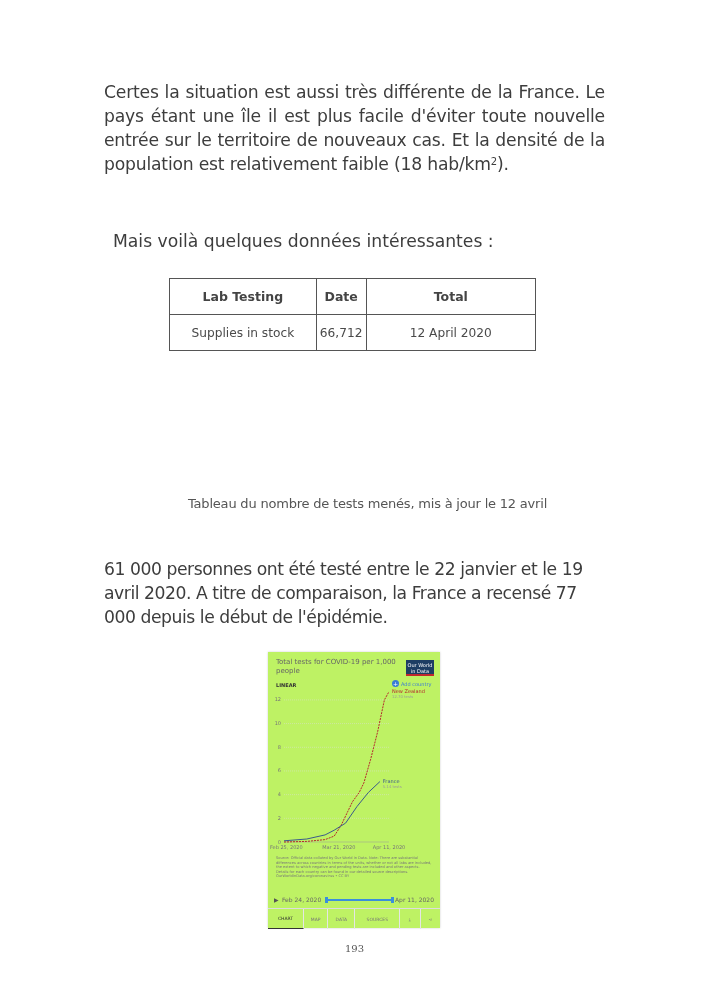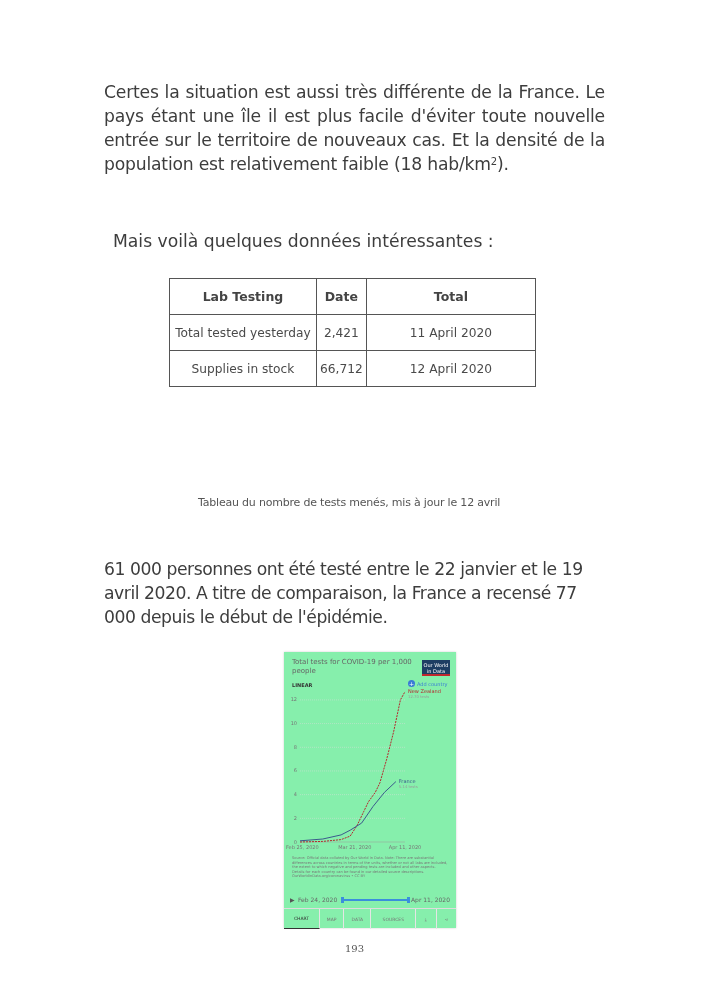--- a/index.html
+++ b/index.html
@@ -8,23 +8,23 @@
   .justify { text-align:justify; text-align-last:left; letter-spacing:-0.2px; }
   #p1 { top:80px; }
   #p2 { top:229px;margin-left:9px; }
   #p3 { top:557px; letter-spacing:-0.45px; }
   sup { font-size:10px; vertical-align:top; position:relative; top:-2px; }
 
   table.lab { position:absolute; left:169px; top:278px; width:367px; border-collapse:collapse; font-family:"DejaVu Sans", sans-serif; font-size:12.2px; color:#4a4a4a;border-radius:24px; }
   table.lab th, table.lab td { border:1px solid #555; height:35px; text-align:center; padding:0; white-space:nowrap; }
   table.lab th { font-weight:bold; color:#444; font-size:12.5px; }
   table.lab col.c1 { width:147px; } table.lab col.c2 { width:50px; } table.lab col.c3 { width:170px; }
-  .caption { position:absolute; left:198px; top:496px; font-size:11px; color:#555; letter-spacing:-0.2px; }
+  .caption { position:absolute; left:188px; top:496px; font-size:13px; color:#555; letter-spacing:-0.2px; }
 
-  .chart-card { position:absolute; left:284px; top:652px; width:172px; height:276px; background:#86efac; box-shadow:0 0 2px #ccc; font-family:"DejaVu Sans", sans-serif; color:#777; }
+  .chart-card { position:absolute; left:268px; top:652px; width:172px; height:276px; background:#bef264; box-shadow:0 0 2px #ccc; font-family:"DejaVu Sans", sans-serif; color:#777; }
   .ch-title { position:absolute; left:8px; top:6px; width:120px; font-size:7px; line-height:9px; color:#666; }
   .owid-logo { position:absolute; right:6px; top:8px; width:28px; height:16px; background:#1d3d63; color:#fff; font-size:5px; line-height:6px; text-align:center; padding-top:2px; box-sizing:border-box; border-bottom:2px solid #c0272d; }
   .scale-label { position:absolute; left:8px; top:30px; font-size:5px; font-weight:bold; color:#333; }
   .add-country { position:absolute; left:124px; top:28px; font-size:5px; color:#3a7bd5; }
   .add-country .plus { display:inline-block; width:7px; height:7px; border-radius:50%; background:#3a7bd5; color:#fff; font-size:6px; line-height:7px; text-align:center; margin-right:2px; }
   svg.plot { position:absolute; left:0; top:0; }
   .notes { position:absolute; left:8px; top:204px; width:156px; font-size:3.6px; line-height:4.6px; color:#777; }
   .timeline { position:absolute; left:6px; top:243px; width:160px; height:10px; font-size:6px; color:#666; }
   .timeline .play { position:absolute; left:0; top:1px; font-size:6px; color:#555; }
   .timeline .start { position:absolute; left:8px; top:1px; }
@@ -50,25 +50,20 @@
       <col class="c3">
     </colgroup>
   <thead>
     <tr>
       <th>Lab Testing</th>
       <th>Date</th>
       <th>Total</th>
     </tr>
   </thead>
   <tbody>
-    <tr>
-      <td>Total tested yesterday</td>
-      <td>2,421</td>
-      <td>11 April 2020</td>
-    </tr>
     <tr>
       <td>Supplies in stock</td>
       <td>66,712</td>
       <td>12 April 2020</td>
     </tr>
   </tbody>
 </table>
 
 <div class="caption">Tableau du nombre de tests menés, mis à jour le 12 avril</div>
 

